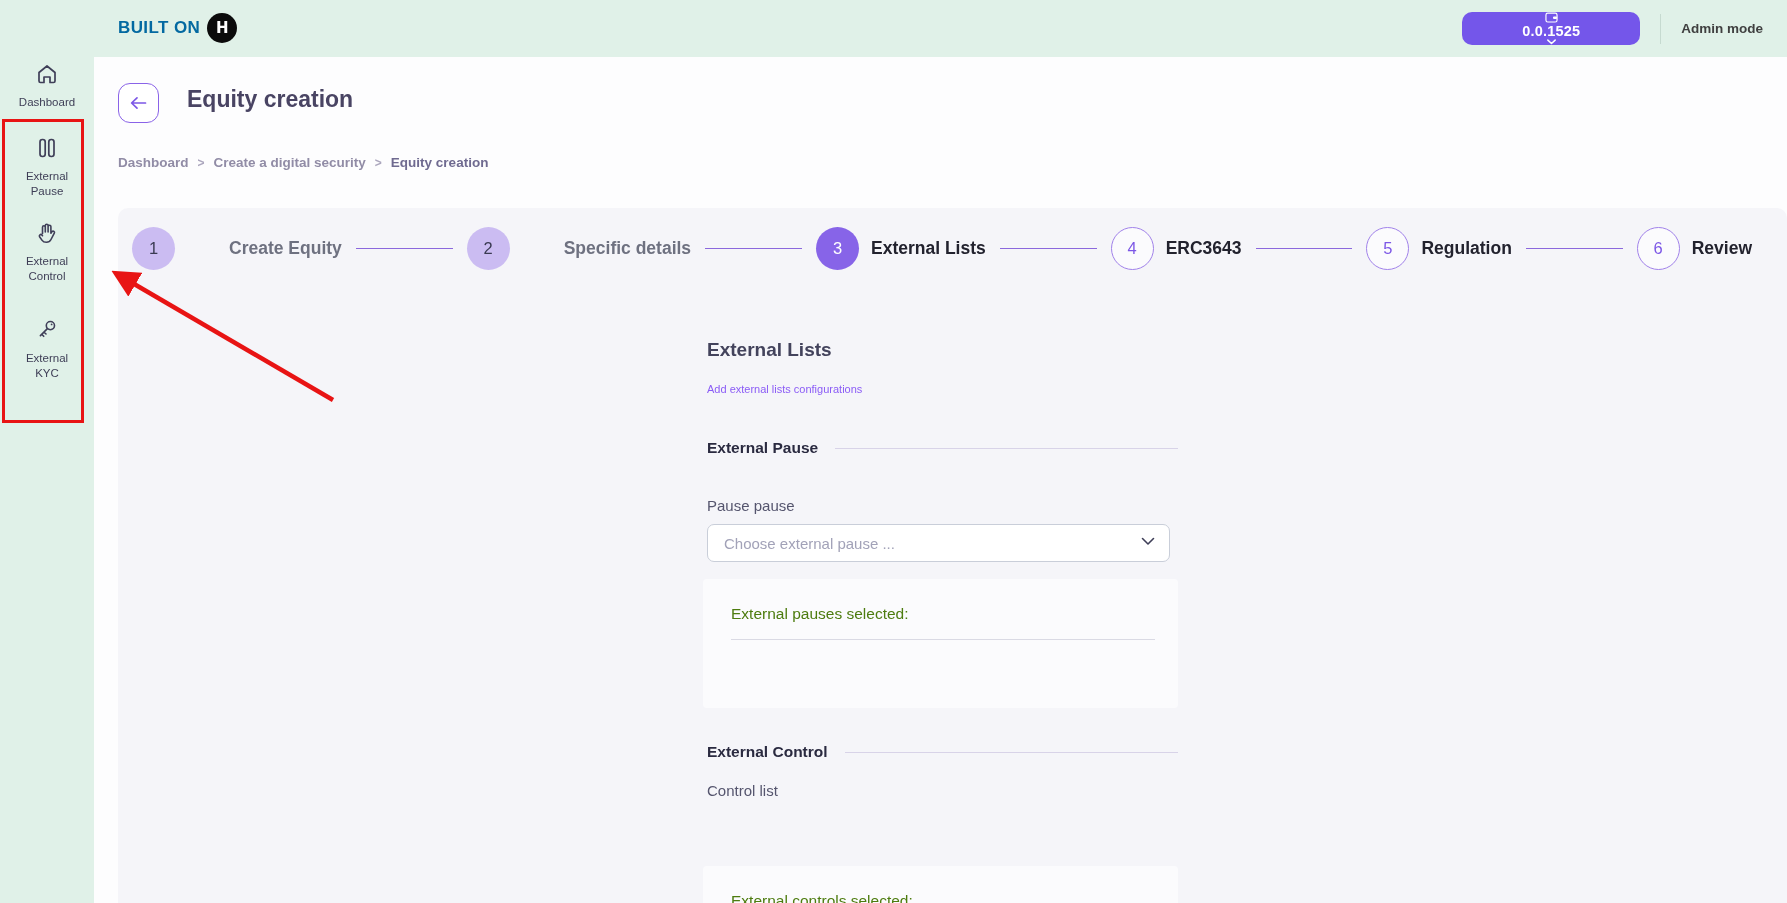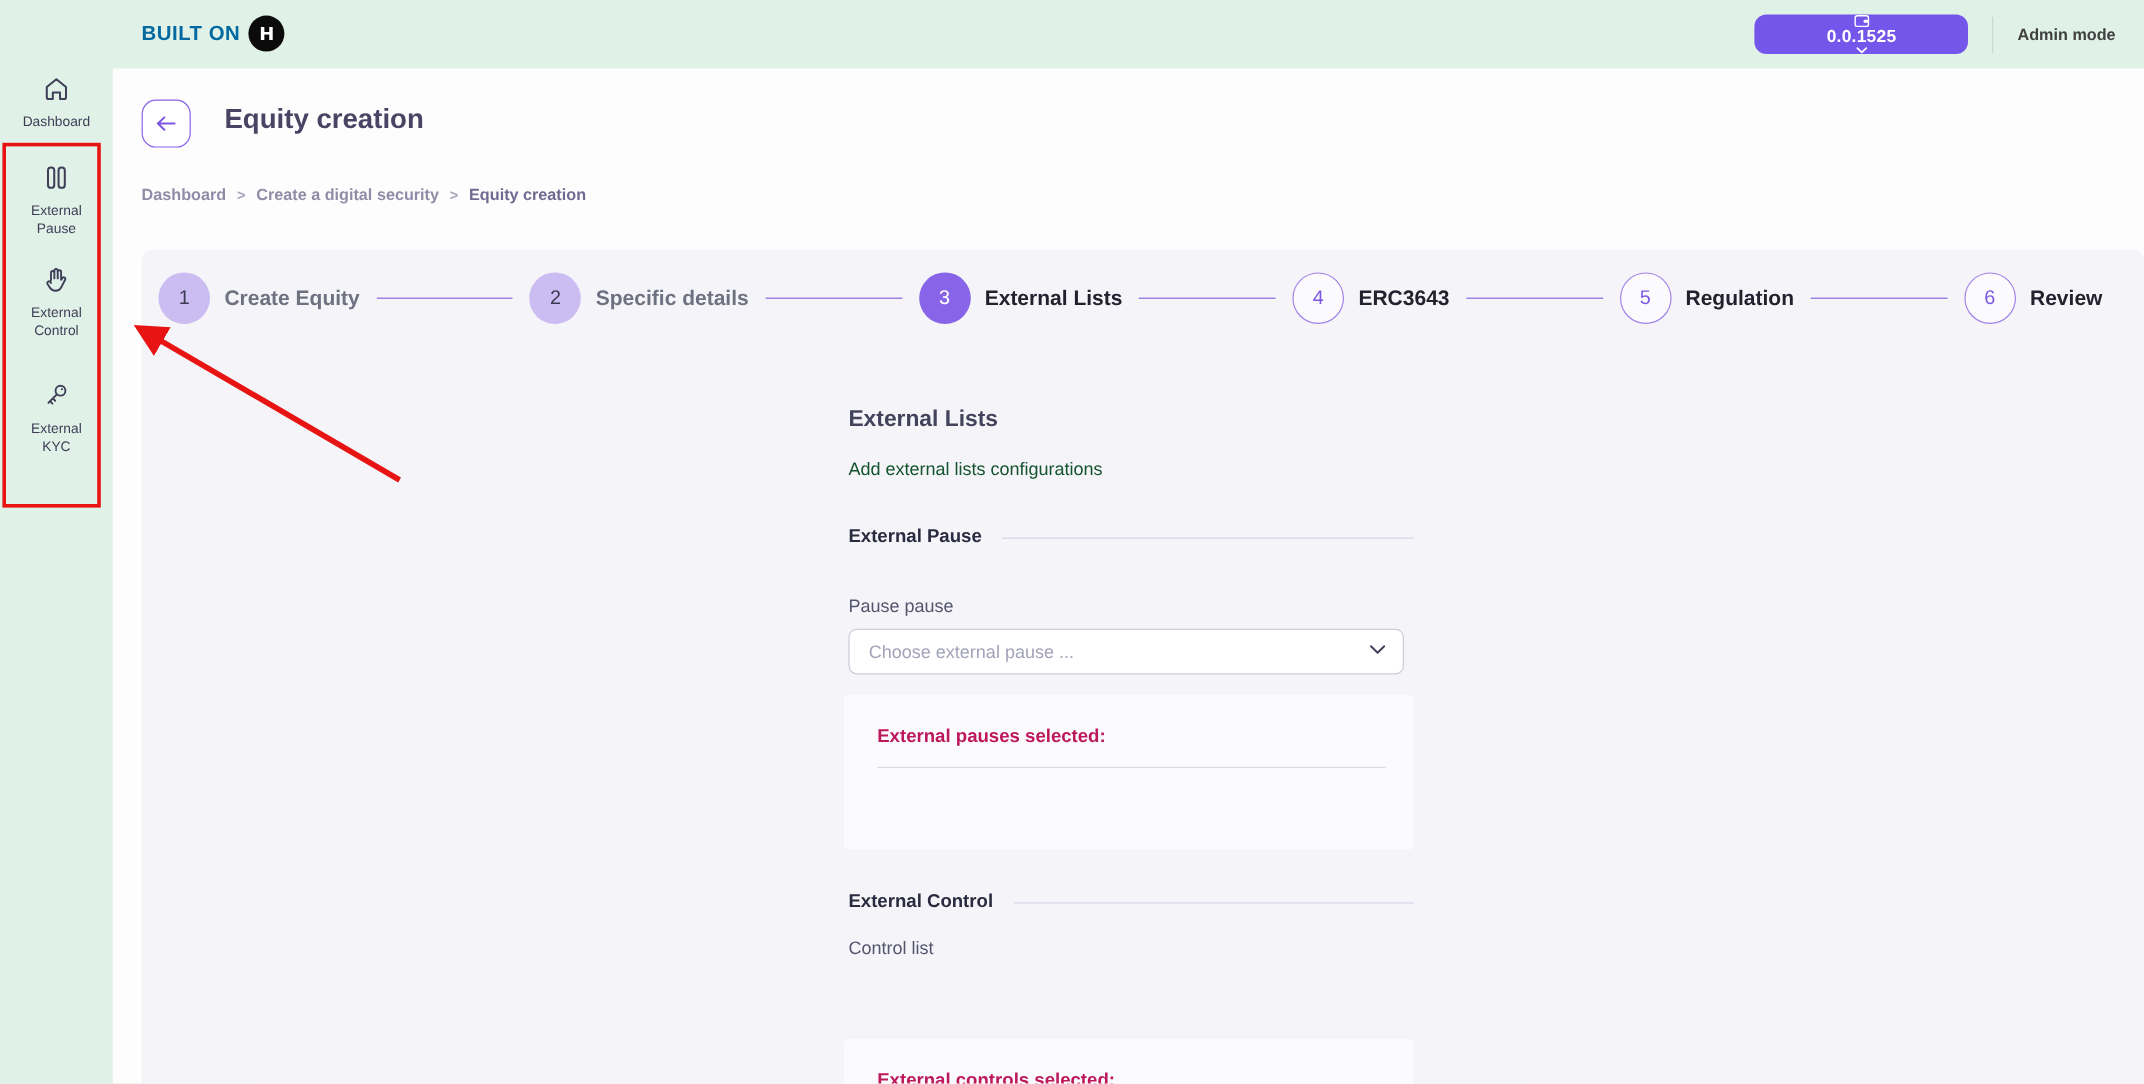--- a/index.html
+++ b/index.html
@@ -50,44 +50,44 @@
   .card { position:absolute; left:24px; top:151px; width:1669px; height:760px;
           background:#f5f5f9; border-radius:10px 10px 0 0; }
   
   .stepper { position:absolute; left:14px; right:35px; top:19px; height:43px;
              display:flex; align-items:center; }
   .step { display:flex; align-items:center; gap:12px; cursor:pointer; }
   .step .circle { width:43px; height:43px; border-radius:50%; display:flex; align-items:center;
                   justify-content:center; font-size:16.5px; flex:0 0 auto; }
   .step .slabel { font-size:17.5px; font-weight:700; white-space:nowrap; }
   .step.completed .circle { background:#cbbcf2; color:#3a3a52; }
-  .step.completed .slabel { color:#6e7180; }
+  .step.completed .slabel { color:#6e7180;margin-left:42px; }
   .step.active .circle { background:#8764e8; color:#fff; }
   .step.active .slabel { color:#22222e; }
   .step.upcoming .circle { background:#fbfbfd; border:1.6px solid #a182ea; color:#7c57e6; }
   .step.upcoming .slabel { color:#22222e; }
   .connector { flex:1 1 auto; height:0; border-top:1.5px solid #8b68dd; margin:0 14px; min-width:34px; }
   
   .f-title { position:absolute; left:589px; top:131px; font-size:19px; font-weight:600; color:#43435c; }
-  .f-sub { position:absolute; left:589px; top:175px; font-size:15px; color:#14532d; }
+  .f-sub { position:absolute; left:589px; top:175px; font-size:11px; color:#8b5cf6; }
   .sec-head { position:absolute; left:589px; width:471px; display:flex; align-items:center; gap:17px; }
   .sec-head .ht { font-size:15.5px; font-weight:700; color:#2a2a40; white-space:nowrap; }
   .sec-head .rule { flex:1; border-top:1px solid #d8d3e8; }
   .sec1 { top:231px; } .sec2 { top:535px; }
   .f-label { position:absolute; left:589px; font-size:15px; color:#55556e; }
   .fl1 { top:289px; } .fl2 { top:574px; }
   .select { position:absolute; left:589px; width:463px; height:38px; background:#fff;
             border:1px solid #c9ced9; border-radius:7px; display:flex; align-items:center;
             padding:0 16px; cursor:pointer; }
   .select .ph { font-size:15px; color:#a2a2b8; }
   .select .chev { position:absolute; right:14px; top:12px; }
   .sel1 { top:316px; } .sel2 { top:602px; }
   .panel { position:absolute; left:585px; width:475px; background:#fbfbfd; border-radius:4px; }
   .pan1 { top:371px; height:129px; } .pan2 { top:658px; height:260px; }
-  .panel .p-head { position:absolute; left:28px; top:26px; font-size:15.5px; font-weight:700; color:#be185d; }
+  .panel .p-head { position:absolute; left:28px; top:26px; font-size:15.5px; font-weight:400; color:#4d7c0f; }
   .panel .p-rule { position:absolute; left:28px; right:23px; top:60px; border-top:1px solid #dadae4; }
   
   .red-box { position:absolute; left:2px; top:119px; width:82px; height:304px;
              border:3.5px solid #e81414; pointer-events:none; }
   .red-arrow { position:absolute; left:95px; top:252px; width:245px; height:155px; pointer-events:none; }
   svg { display:block; }
 </style>
 </head>
 <body>
 

